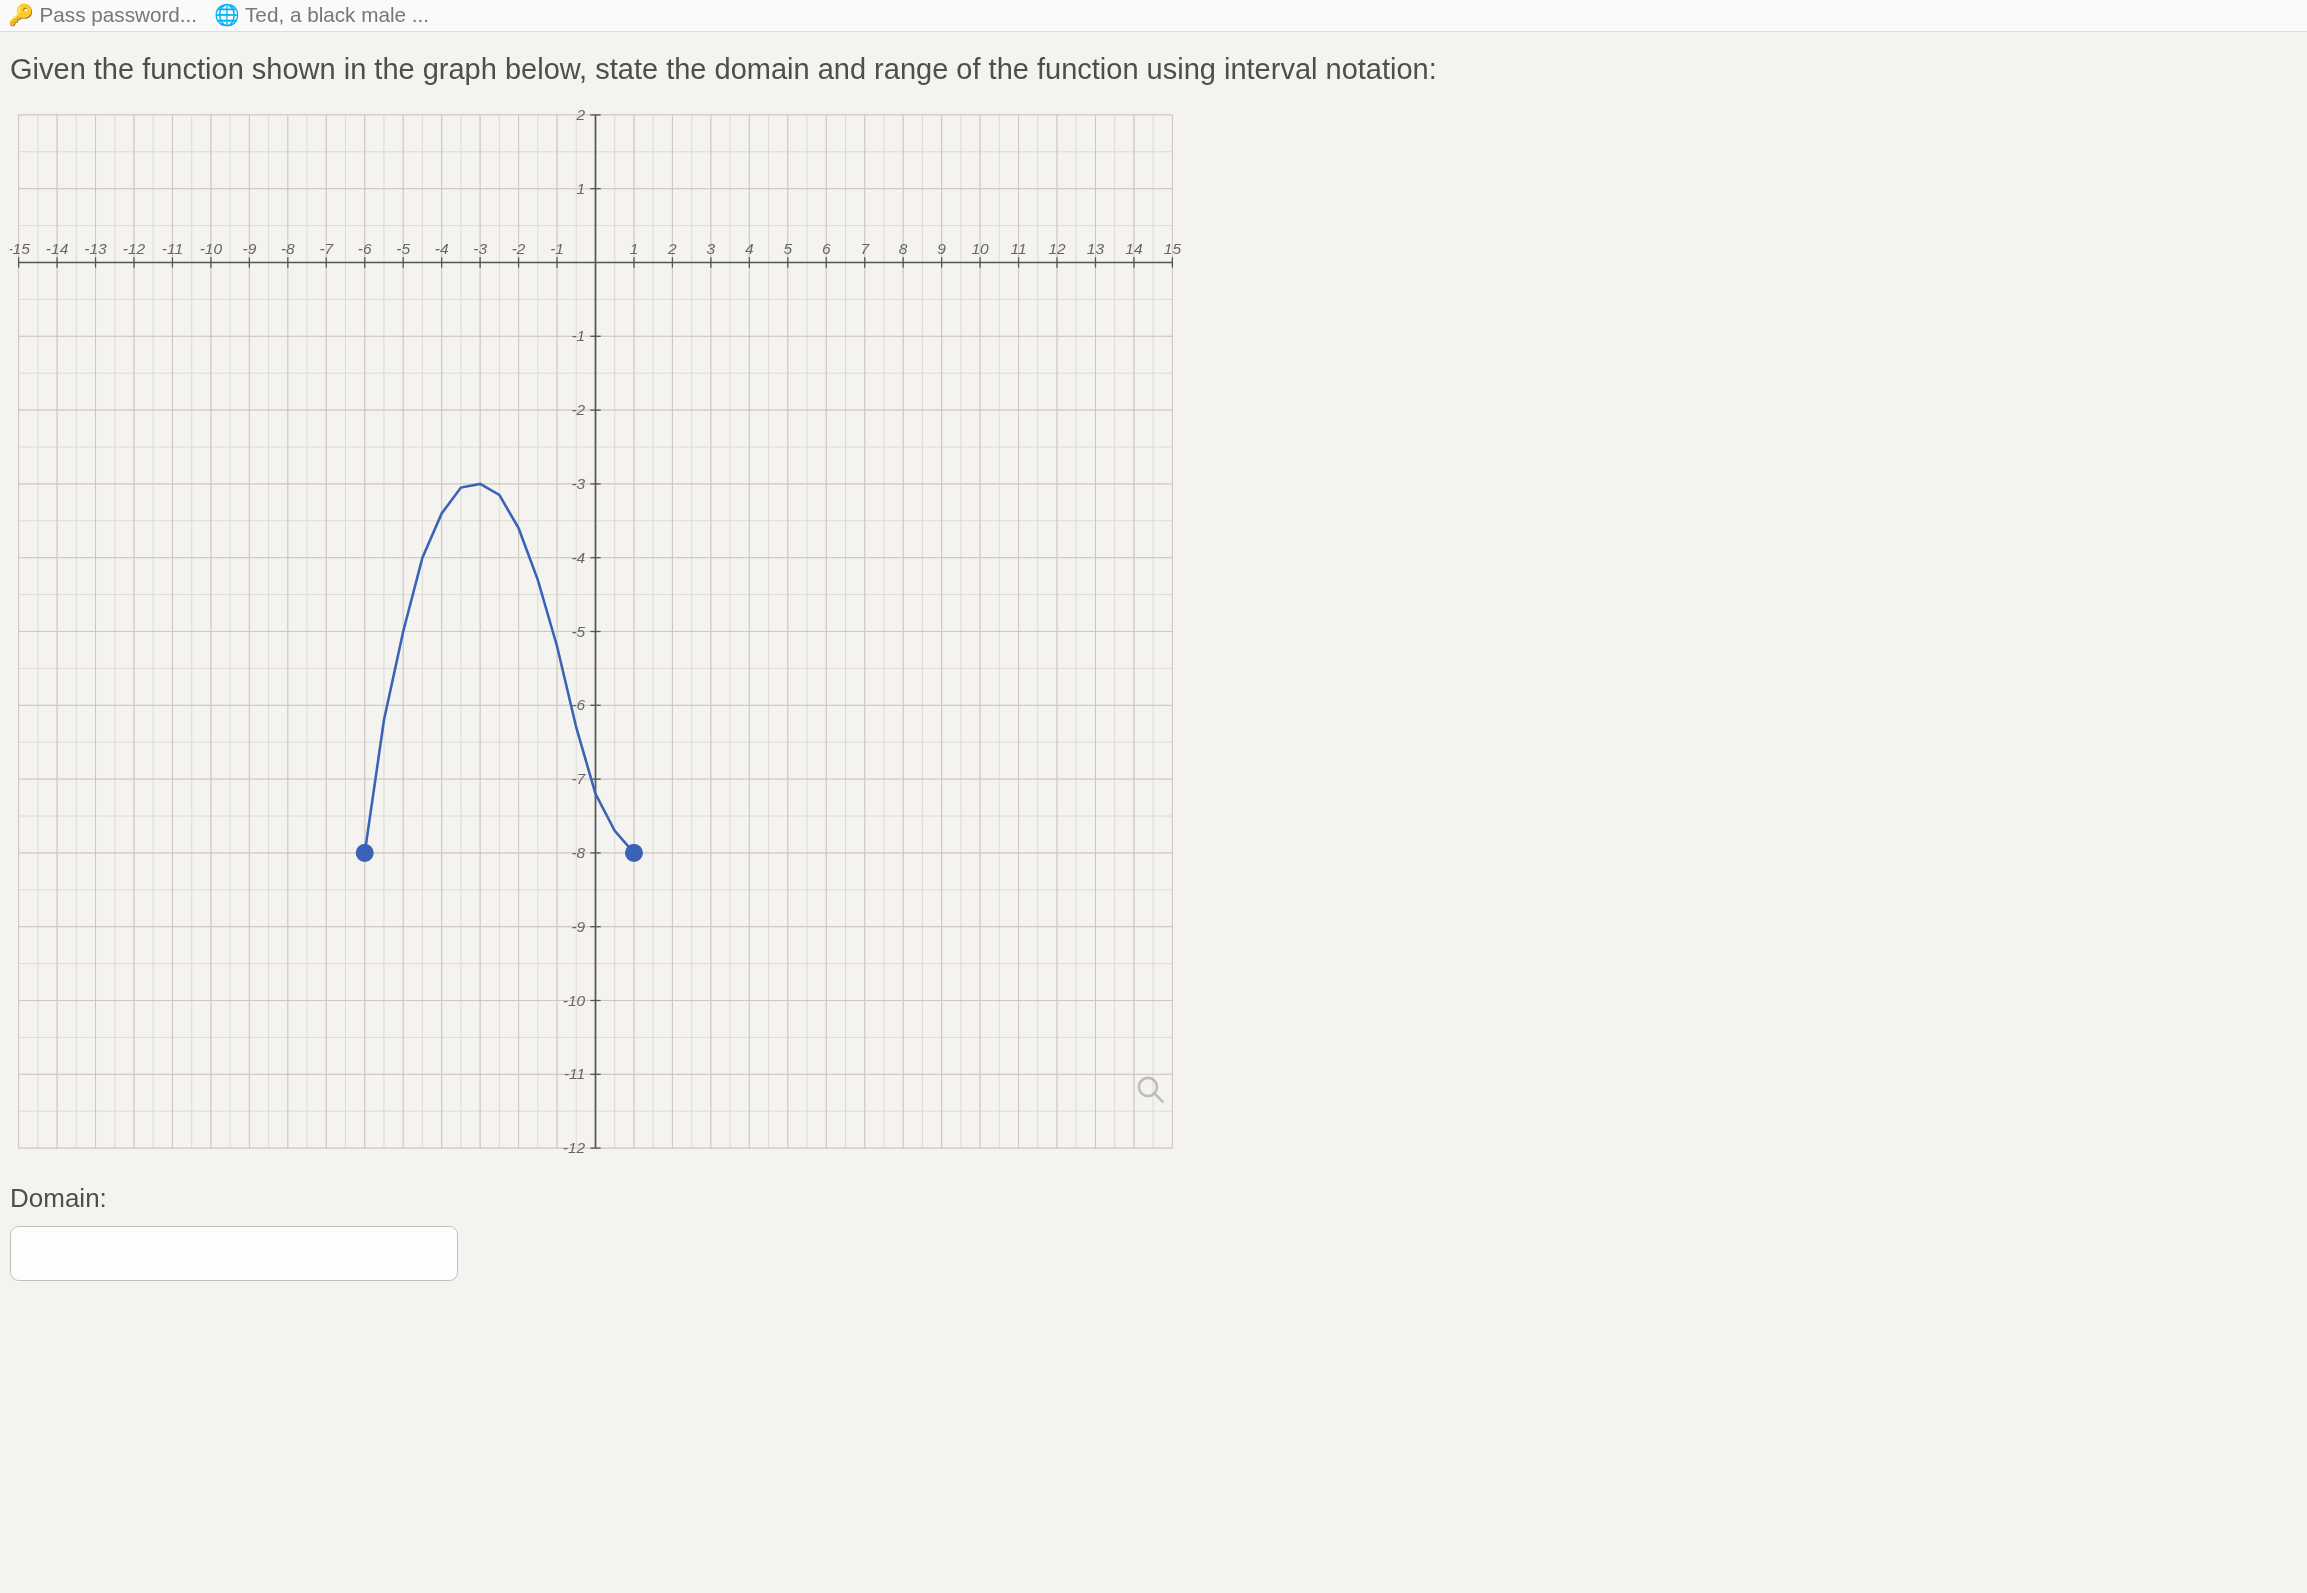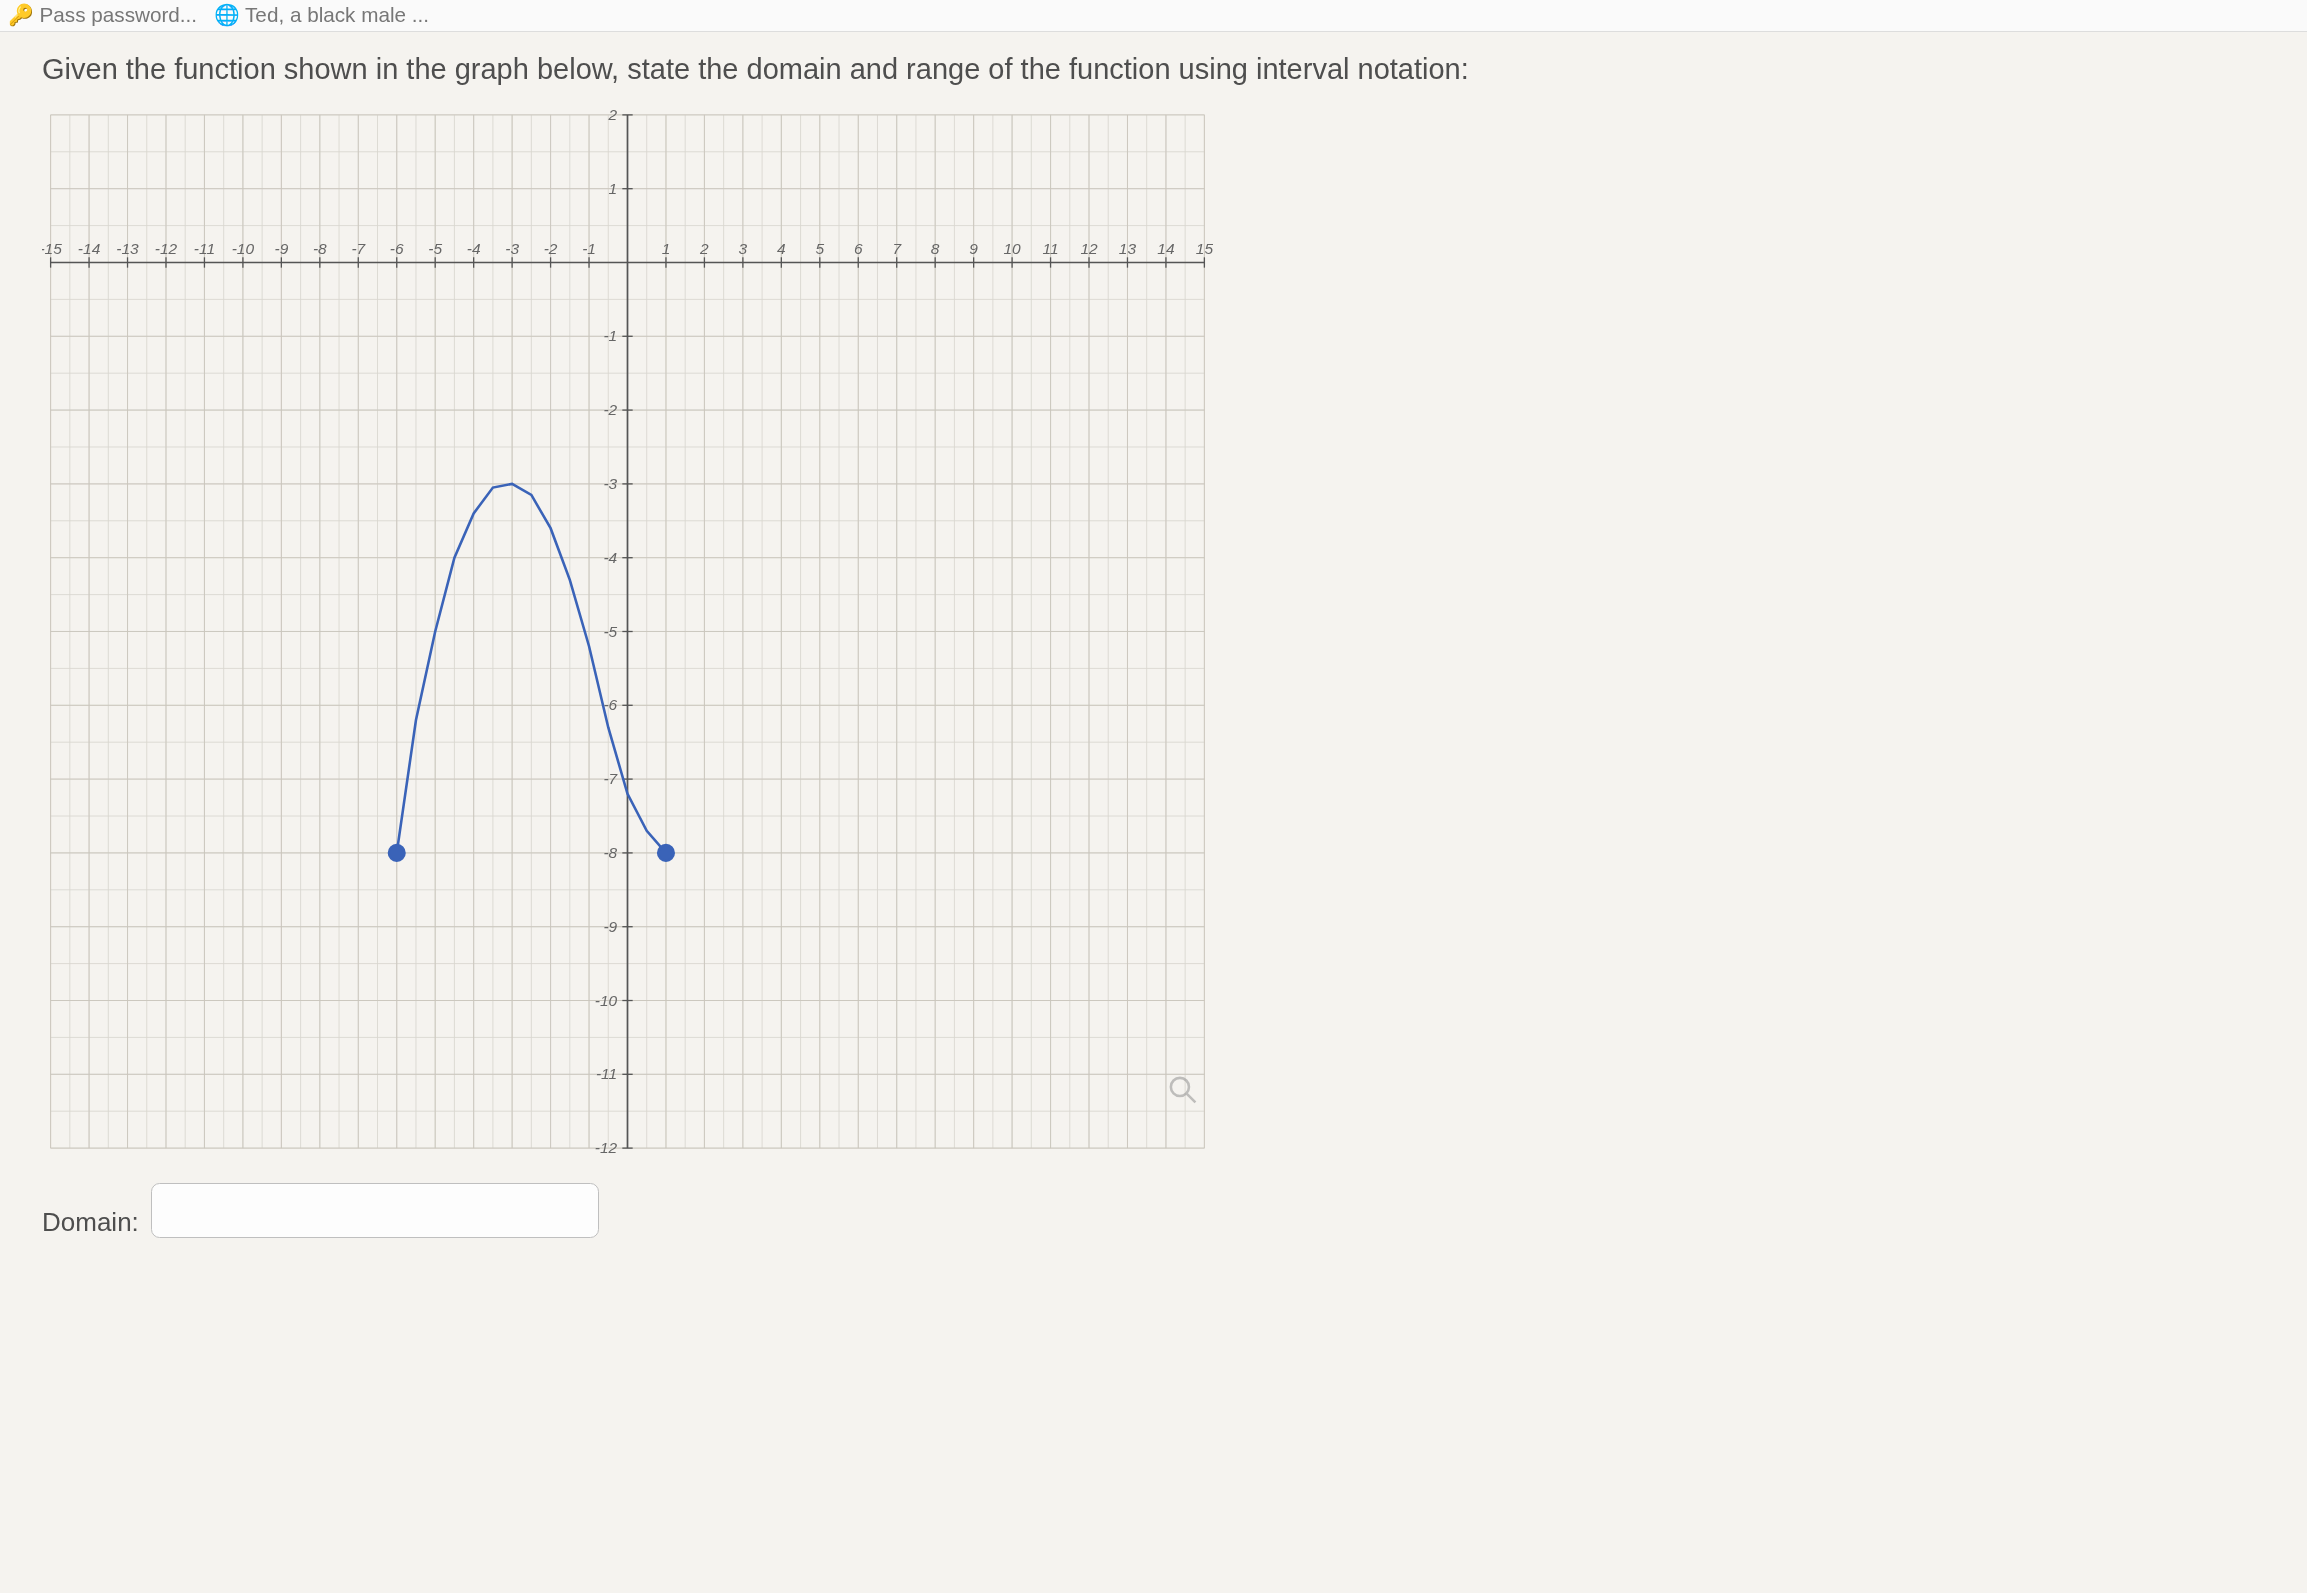--- a/index.html
+++ b/index.html
@@ -21,21 +21,21 @@
       display: flex;
       gap: 17px;
       align-items: center;
     }
     .top-strip .bookmark-item {
       display: flex;
       align-items: center;
       gap: 5.2px;
     }
     .content {
-      padding: 17px 42px;
+      padding: 17px 10px;
     }
     .question-text {
       font-size: 29px;
       color: #4e4e4e;
       line-height: 1.4;
       margin-bottom: 17px;
     }
     .chart-area {
       position: relative;
       width: 1171px;
@@ -48,22 +48,23 @@
     .inputs {
       margin-top: 26px;
       display: flex;
       flex-direction: column;
       gap: 26px;
       font-size: 26px;
       color: #4e4e4e;
     }
     .input-row {
       display: flex;
-      align-items: flex-end;
+      align-items: flex-start;
       gap: 12px;
+      flex-direction: column;
     }
     .input-row input {
       width: 448px;
       height: 55px;
       border: 0.9px solid #bfbfbf;
       border-radius: 8.6px;
       padding: 6.9px 12px;
       font-size: 24px;
       background: #fdfdfd;
     }

